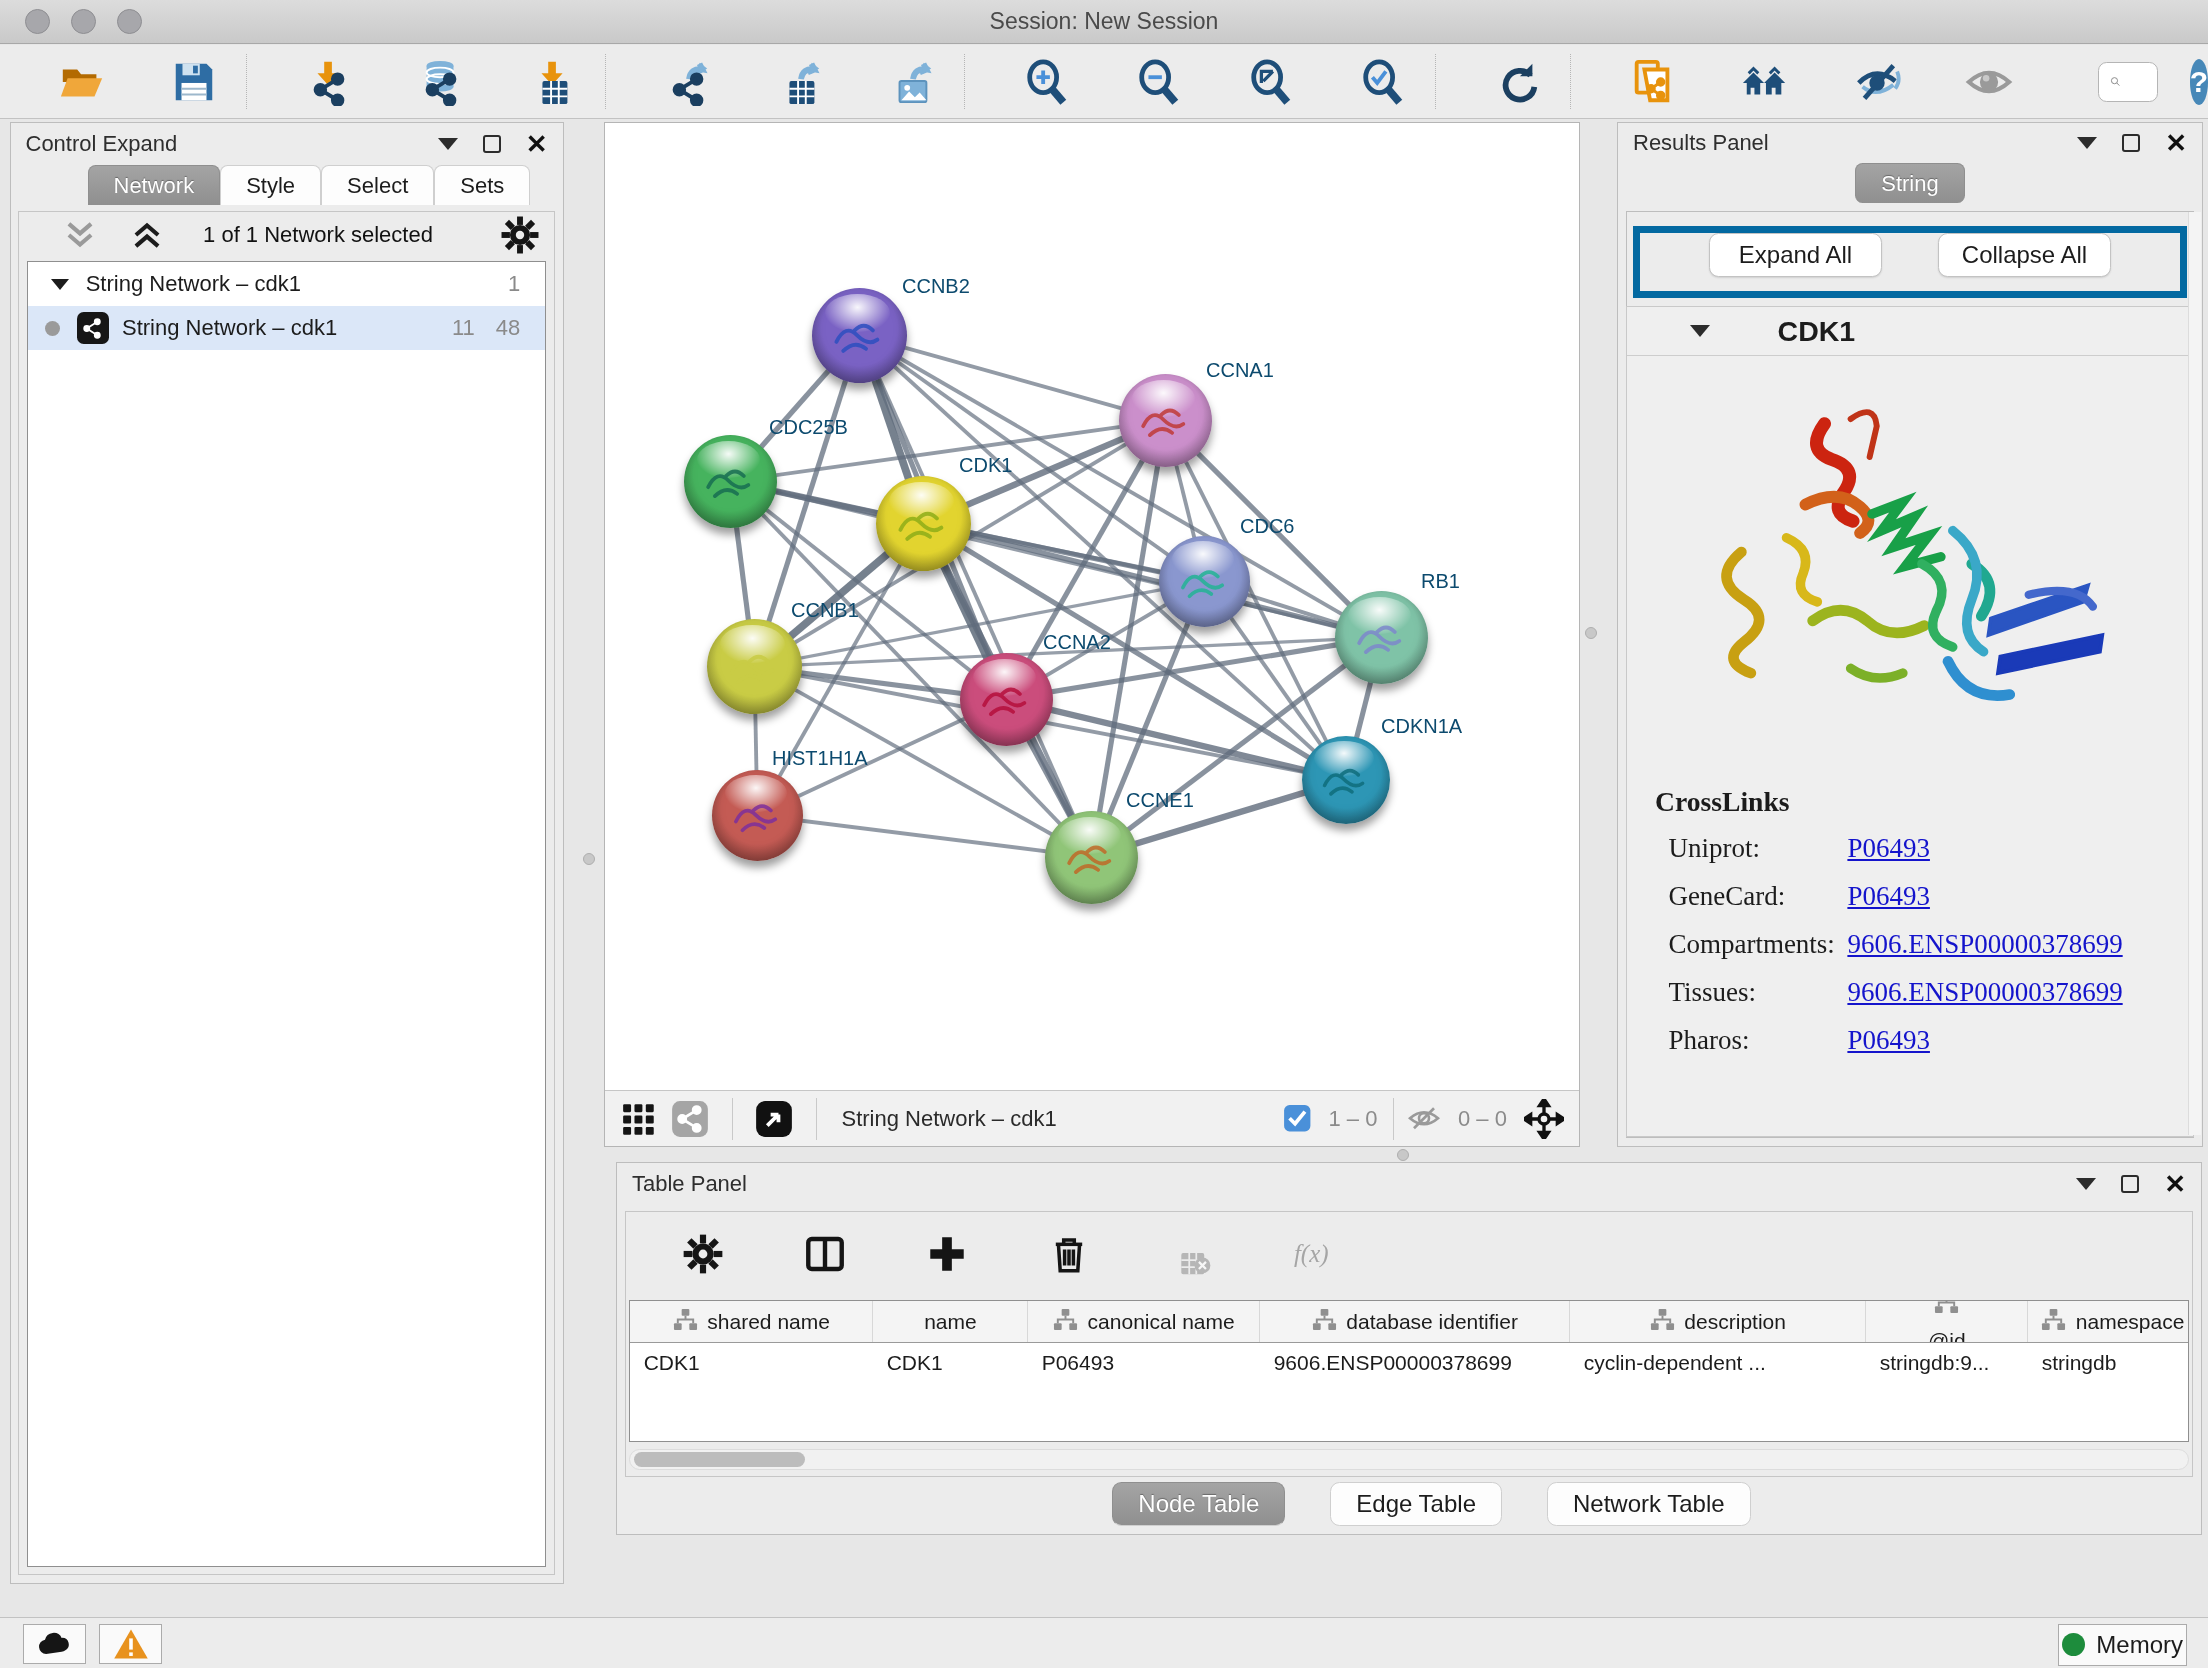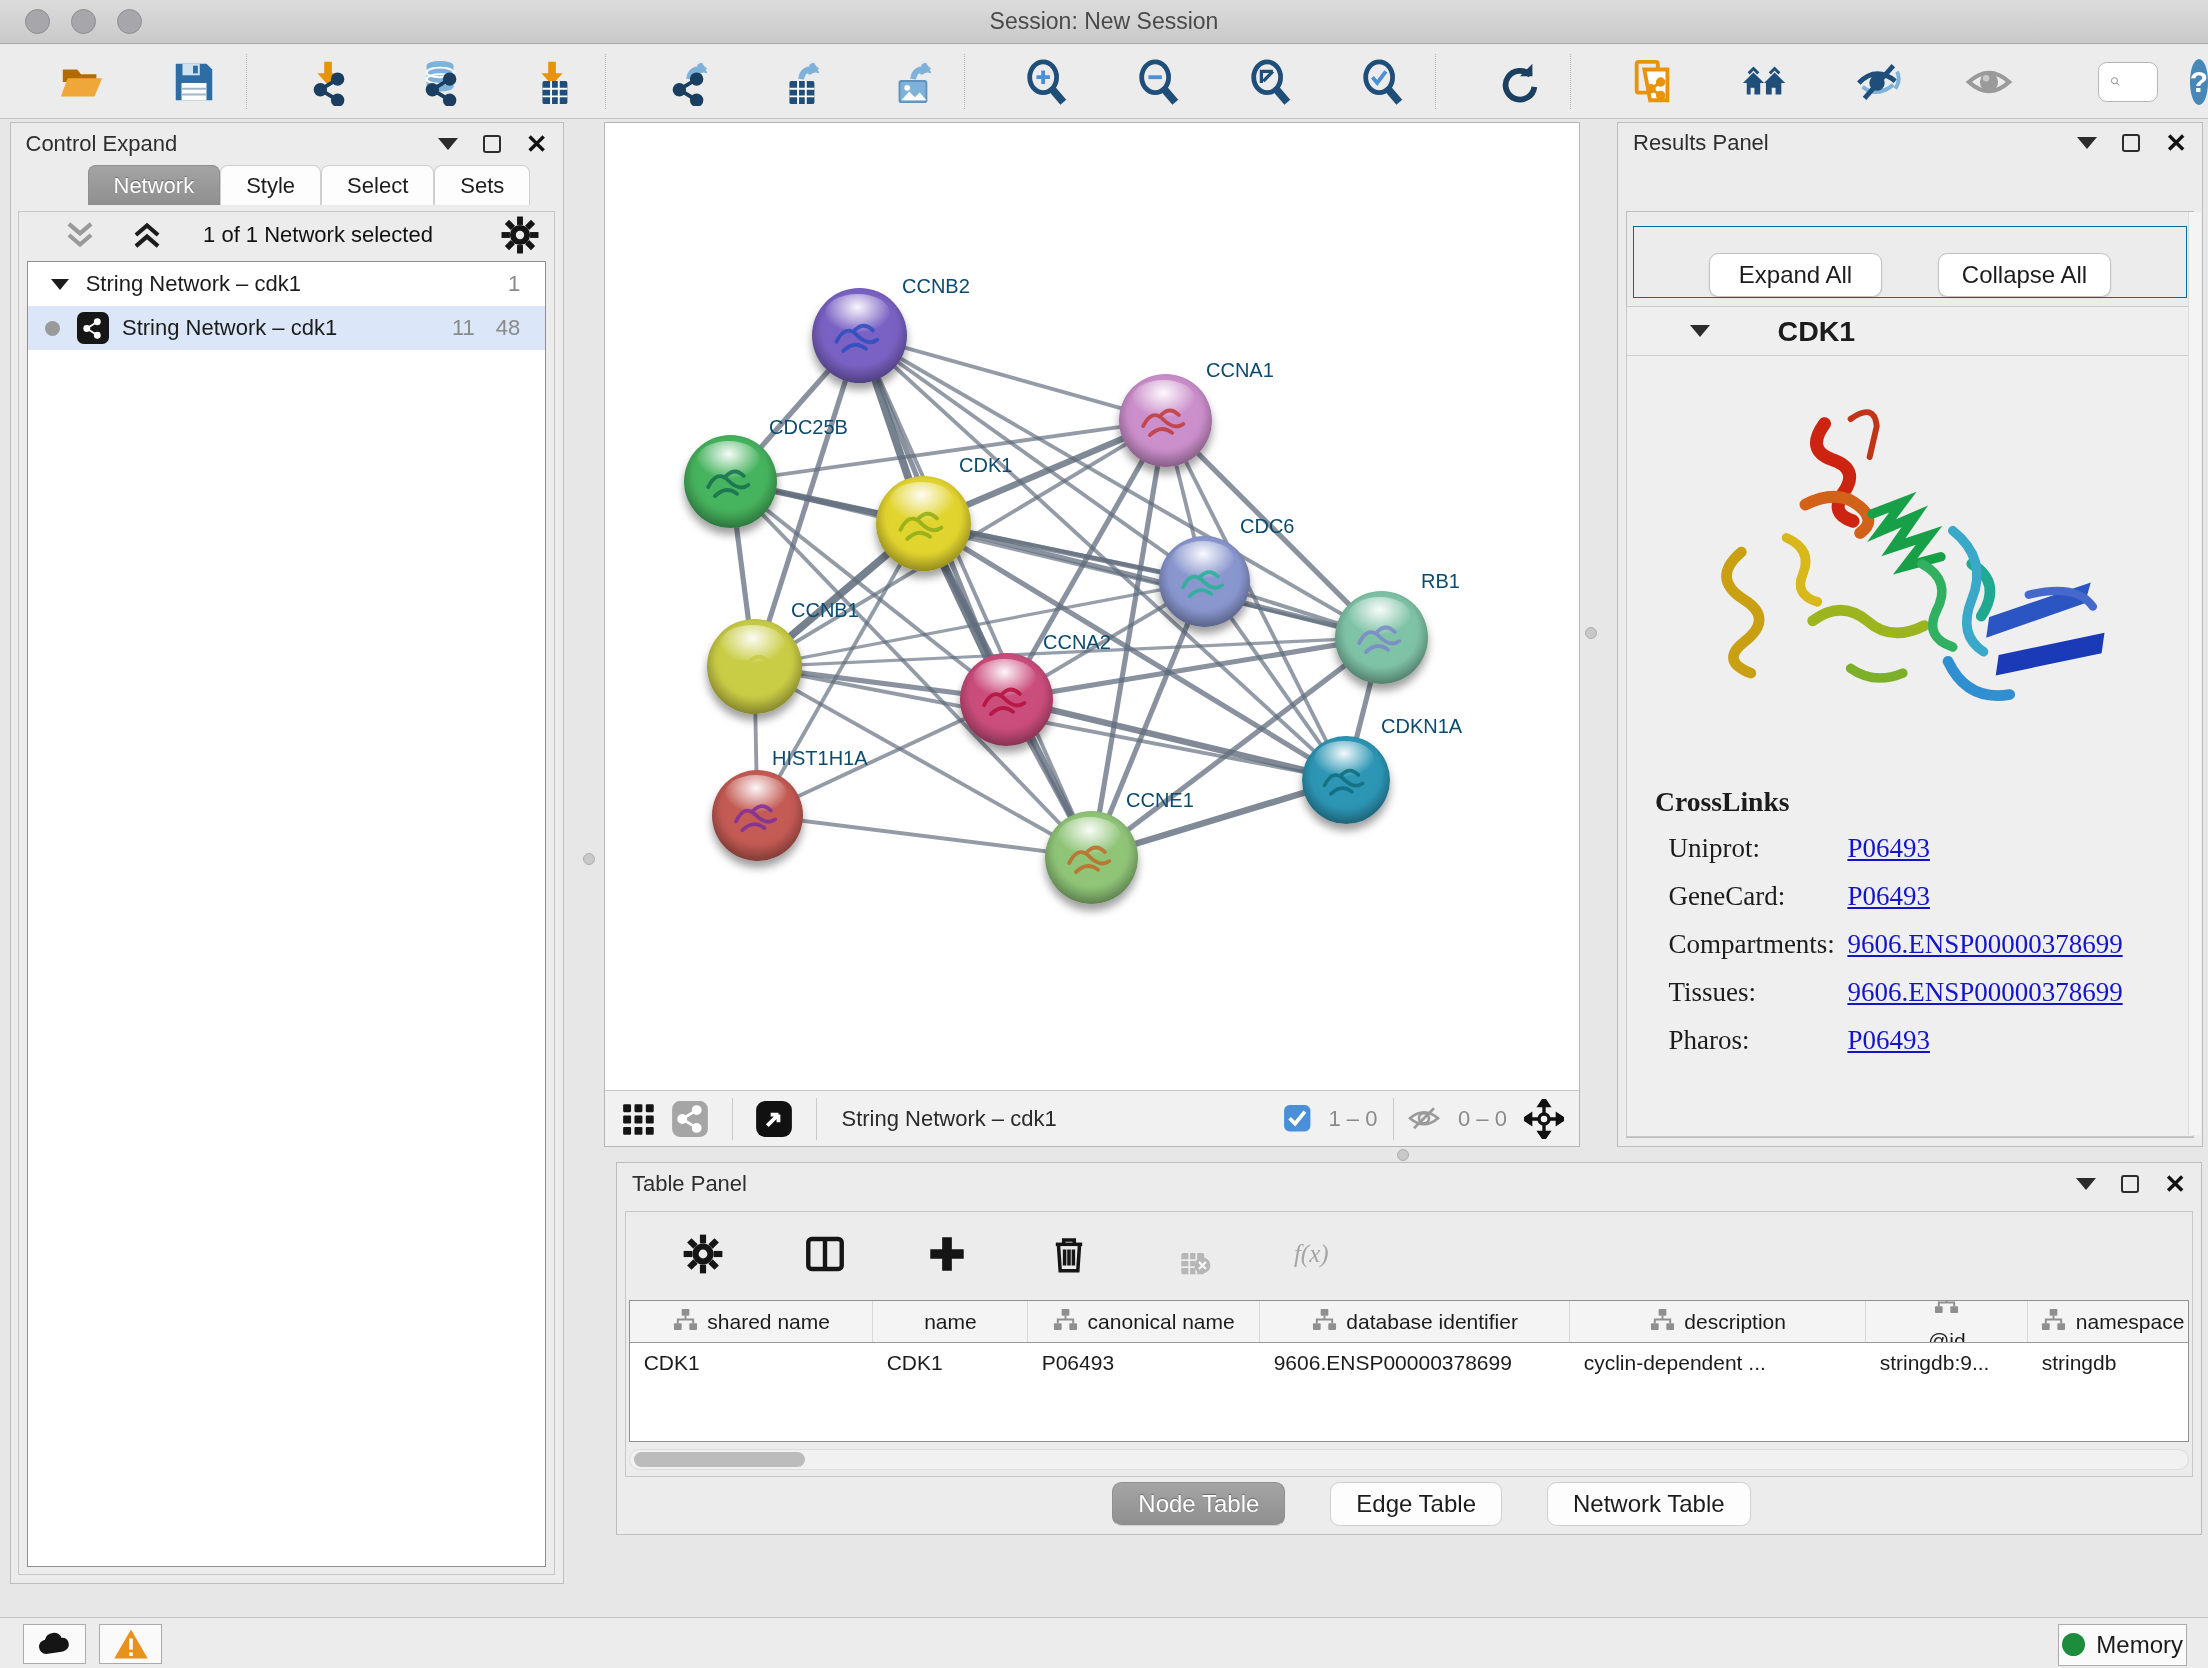--- a/index.html
+++ b/index.html
@@ -69,22 +69,22 @@
   .nf-sep { width:0; height:42px; border-left:1px solid #c9c9c9; margin:0 15px; }
   .nf-icon { display:flex; align-items:center; justify-content:center; cursor:pointer; margin:0 7.6px; }
   .nf-name { font-size:22px; color:#2a2a2a; margin-left:9.5px; flex:1; }
   .nf-count { font-size:22px; color:#8b8b8b; margin:0 9.5px; }
 
   
   .results-panel { position:absolute; left:1617px; top:122px; width:586px; height:1025px; background:#ececec; border:1px solid #bdbdbd; }
   .rp-head { height:40px; display:flex; align-items:center; justify-content:space-between; padding:0 15px; }
   .rp-tabrow { display:flex; justify-content:center; }
   .rp-body { position:absolute; left:7.6px; right:7.6px; top:88px; bottom:7.6px; border:1px solid #bdbdbd; background:#ececec; }
-  .rp-buttons { margin:7.6px; border:1px solid #0369a1; background:#ececec; height:72px;
-    display:flex; align-items:flex-end; justify-content:center; gap:56px; }
+  .rp-buttons { margin:7.6px; border:7px solid #0369a1; background:#ececec; height:72px;
+    display:flex; align-items:flex-start; justify-content:center; gap:56px; }
   .rp-btn { min-width:173px; height:44px; background:#fff; border:1px solid #c3c3c3; border-radius:9.5px;
     font-size:24px; display:flex; align-items:center; justify-content:center; cursor:pointer; box-shadow:0 1px 1.9px rgba(0,0,0,.12); }
   .rp-entry { position:absolute; left:7.6px; right:7.6px; top:88px; bottom:9.5px; border:1px solid #c9c9c9; background:#efefef; overflow:hidden; }
   .rp-entry-head { height:49px; display:flex; align-items:center; border-bottom:1px solid #cdcdcd; }
   .rp-entry-head .pc-tri { margin-left:63px; }
   .rp-gene { font-weight:bold; font-size:28.5px; margin-left:68px; }
   .rp-desc { font-size:25px; margin:13.3px 0 0 25px; color:#111; }
   .rp-structure { display:block; margin:5.7px auto 0 auto; }
   .rp-cross { margin:25px 0 0 28.5px; font-family:"Liberation Serif", serif; }
   .rp-cross h3 { font-size:27.6px; margin-bottom:15px; }
@@ -650,20 +650,23 @@
 </div>
 
 <div class="results-panel">
   <div class="rp-head">
     <span class="panel-title">Results Panel</span>
     <span class="panel-controls">
       <span class="pc-tri"></span>
       <span class="pc-float"></span>
       <span class="pc-close">✕</span>
     </span>
+  </div>
+  <div class="rp-tabrow">
+    <span class="tab sel" style="border-radius:7.6px">String</span>
   </div>
   <div class="rp-body"></div>
   <div class="rp-buttons" style="position:absolute;left:7.6px;right:7.6px;top:95px;">
     <span class="rp-btn">Expand All</span>
     <span class="rp-btn">Collapse All</span>
   </div>
   <div class="rp-entry" style="top:183px">
     <div class="rp-entry-head">
       <span class="pc-tri"></span>
       <span class="rp-gene">CDK1</span>

